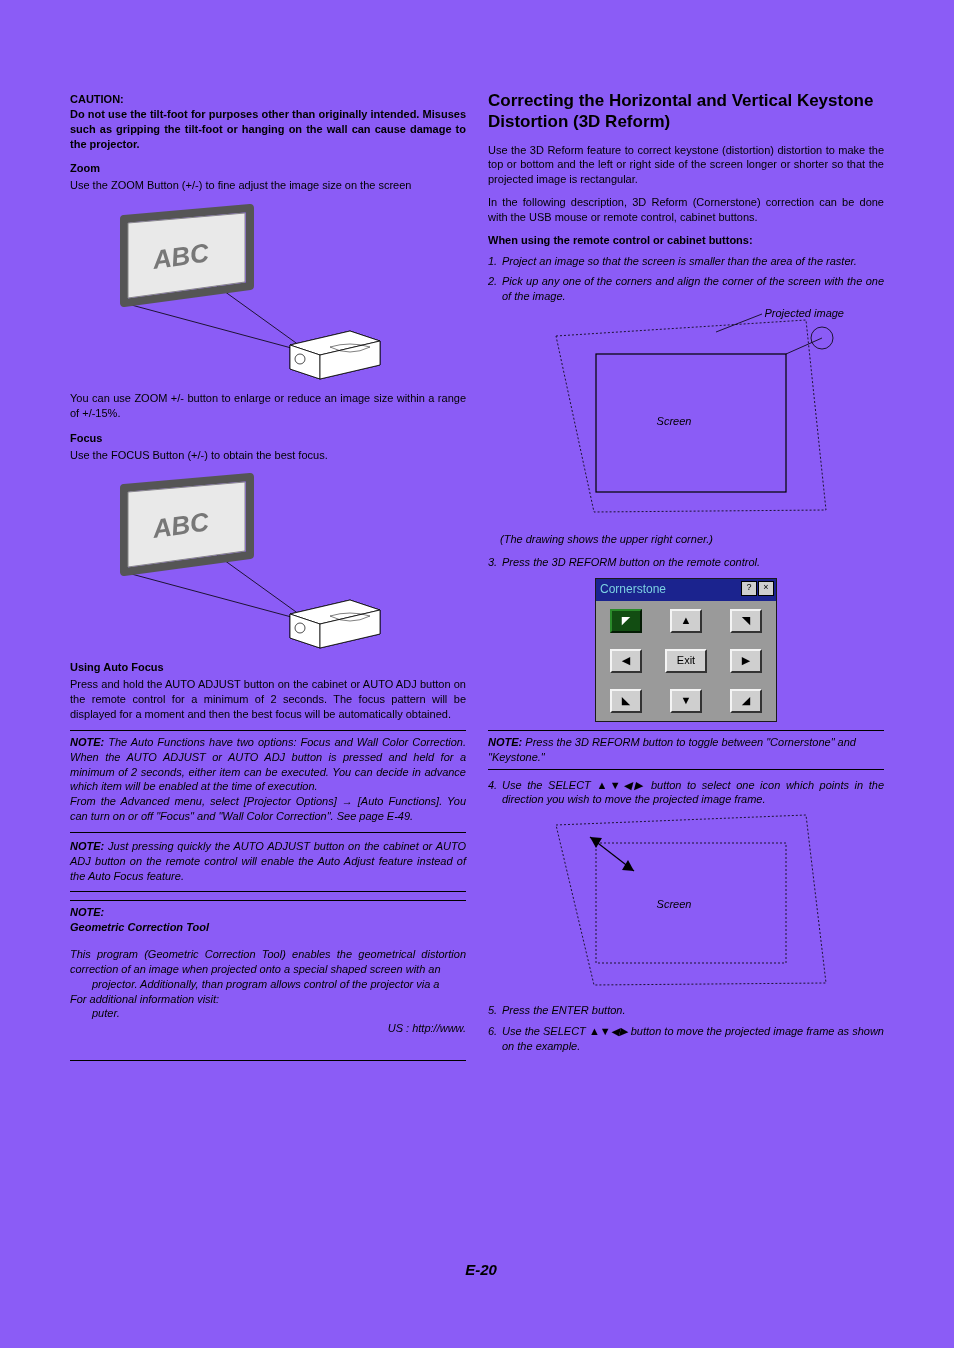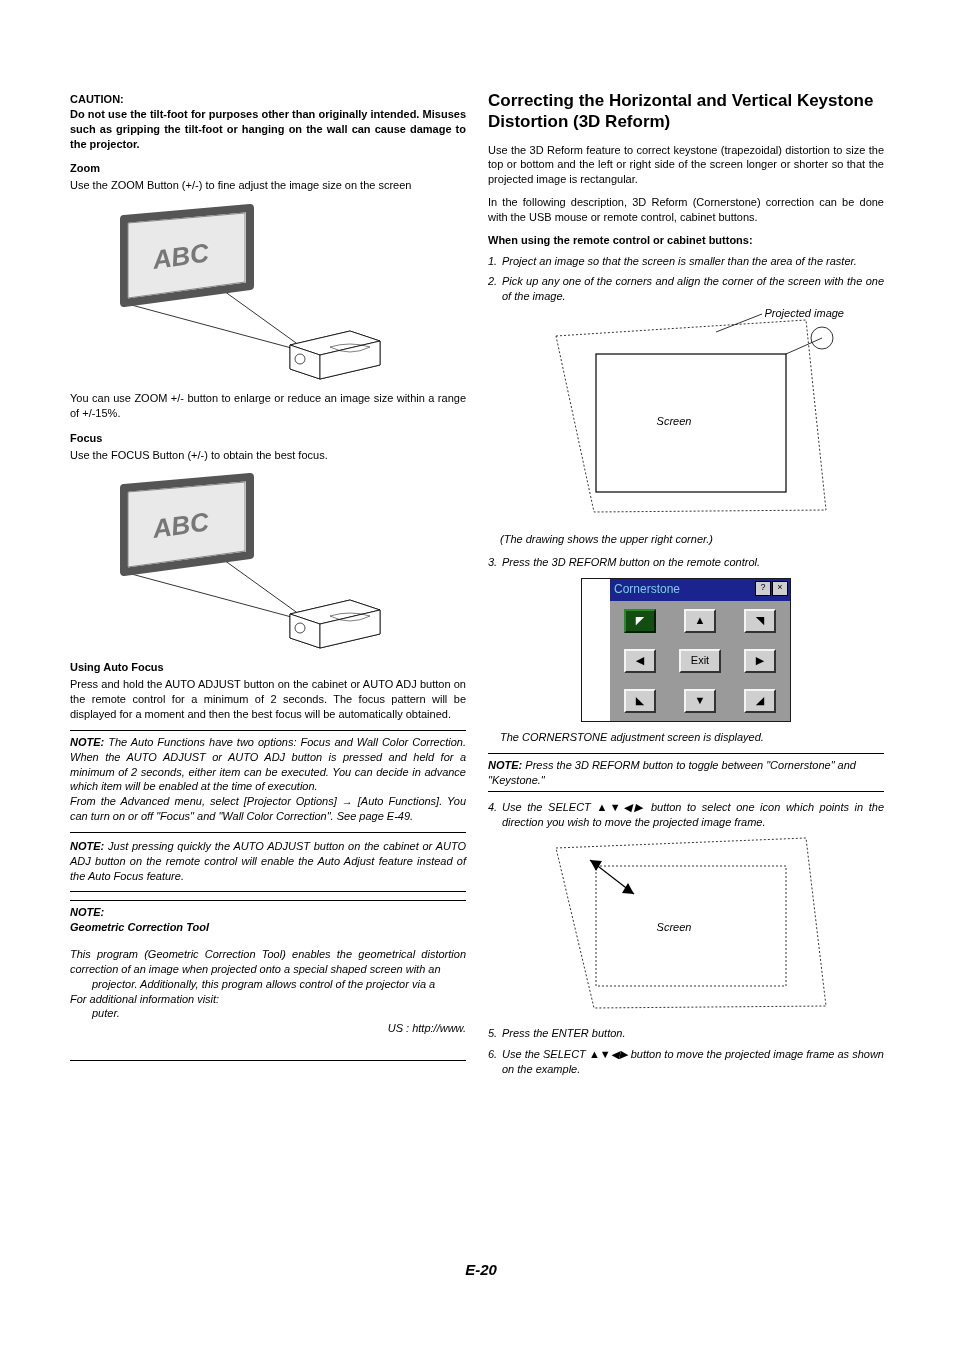--- a/index.html
+++ b/index.html
@@ -6,21 +6,21 @@
     margin: 0;
     background: #e8e8e8;
     font-family: Arial, Helvetica, sans-serif;
     color: #000;
     display: flex;
     justify-content: center;
   }
   .page {
     width: 954px;
     height: 1348px;
-    background: #ffffff;
+    background: #8b5cf6;
     box-sizing: border-box;
     padding: 90px 70px 40px 70px;
     position: relative;
   }
   .columns {
     display: flex;
     gap: 22px;
   }
   .col {
     flex: 1;
@@ -97,21 +97,20 @@
   .screen-label {
     font-style: italic;
     font-size: 11px;
   }
 
   
   .cs-container {
     width: 180px;
     margin: 8px auto 8px auto;
     border: 1px solid #1a1a1a;
-    padding-left: 28px;
   }
   .cs-titlebar {
     background: #1b238e;
     color: #7bd0e2;
     font-family: "MS Sans Serif", Arial, sans-serif;
     font-size: 12px;
     padding: 2px 2px 4px 4px;
     display: flex;
     align-items: center;
     justify-content: space-between;
@@ -228,34 +227,34 @@
       <div class="para italic note-block" style="margin-top:6px;">
         <span class="note-label">NOTE:</span><span> Just pressing quickly the AUTO ADJUST button on the cabinet or AUTO ADJ button on the remote control will enable the Auto Adjust feature instead of the Auto Focus feature.</span>
       </div>
       <hr class="thin">
 
       <hr class="thin" style="margin-top:8px;">
       <div class="italic note-block">
         <div class="note-label">NOTE:</div>
         <div class="note-label">Geometric Correction Tool</div>
         <div style="text-align:justify;margin-top:12px;">This program (Geometric Correction Tool) enables the geometrical distortion correction of an image when projected onto a special shaped screen with an</div>
-        <div style="padding-left:22px; text-align:justify;"><span>projector. Additionally, this program allows control of the projector via a</span></div>
+        <div style="padding-left:22px; text-align:justify;"><span>projector. Additionally, than program allows control of the projector via a</span></div>
         <div>For additional information visit:</div>
         <div style="padding-left:22px;">puter.</div>
         <div style="padding-left:22px;text-align:right;">US : http://www.</div>
       </div>
       <hr class="thin" style="margin-top:24px;">
 
     </div>
 
     <div class="col col-right">
 
       <div class="right-heading">Correcting the Horizontal and Vertical Keystone Distortion (3D Reform)</div>
 
-      <div class="para">Use the 3D Reform feature to correct keystone (trapezoidal) distortion to size the top or bottom and the left or right side of the screen longer or shorter so that the projected image is rectangular.</div>
+      <div class="para">Use the 3D Reform feature to correct keystone (distortion) distortion to make the top or bottom and the left or right side of the screen longer or shorter so that the projected image is rectangular.</div>
       <div class="para">In the following description, 3D Reform (Cornerstone) correction can be done with the USB mouse or remote control, cabinet buttons.</div>
 
       <div class="section-title" style="margin-top:6px;">When using the remote control or cabinet buttons:</div>
 
       <ol class="step-list">
         <li>
             <span class="step-num">1.</span>
             <span class="step-text">Project an image so that the screen is smaller than the area of the raster.</span>
           </li>
         <li>
@@ -303,21 +302,20 @@
           <div class="cs-cell">◥</div>
           <div class="cs-cell">◀</div>
           <div class="cs-cell exit">Exit</div>
           <div class="cs-cell">▶</div>
           <div class="cs-cell">◣</div>
           <div class="cs-cell">▼</div>
           <div class="cs-cell">◢</div>
         </div>
       </div>
 
-      <div class="cornerstone-caption" style="margin-left:12px;">The CORNERSTONE adjustment screen is displayed.</div>
 
       <hr class="thin">
       <div class="italic">
         <span class="note-label">NOTE:</span><span> Press the 3D REFORM button to toggle between "Cornerstone" and "Keystone."</span>
       </div>
       <hr class="thin">
 
       <ol class="step-list" style="margin-top:8px;">
         <li>
             <span class="step-num">4.</span>

